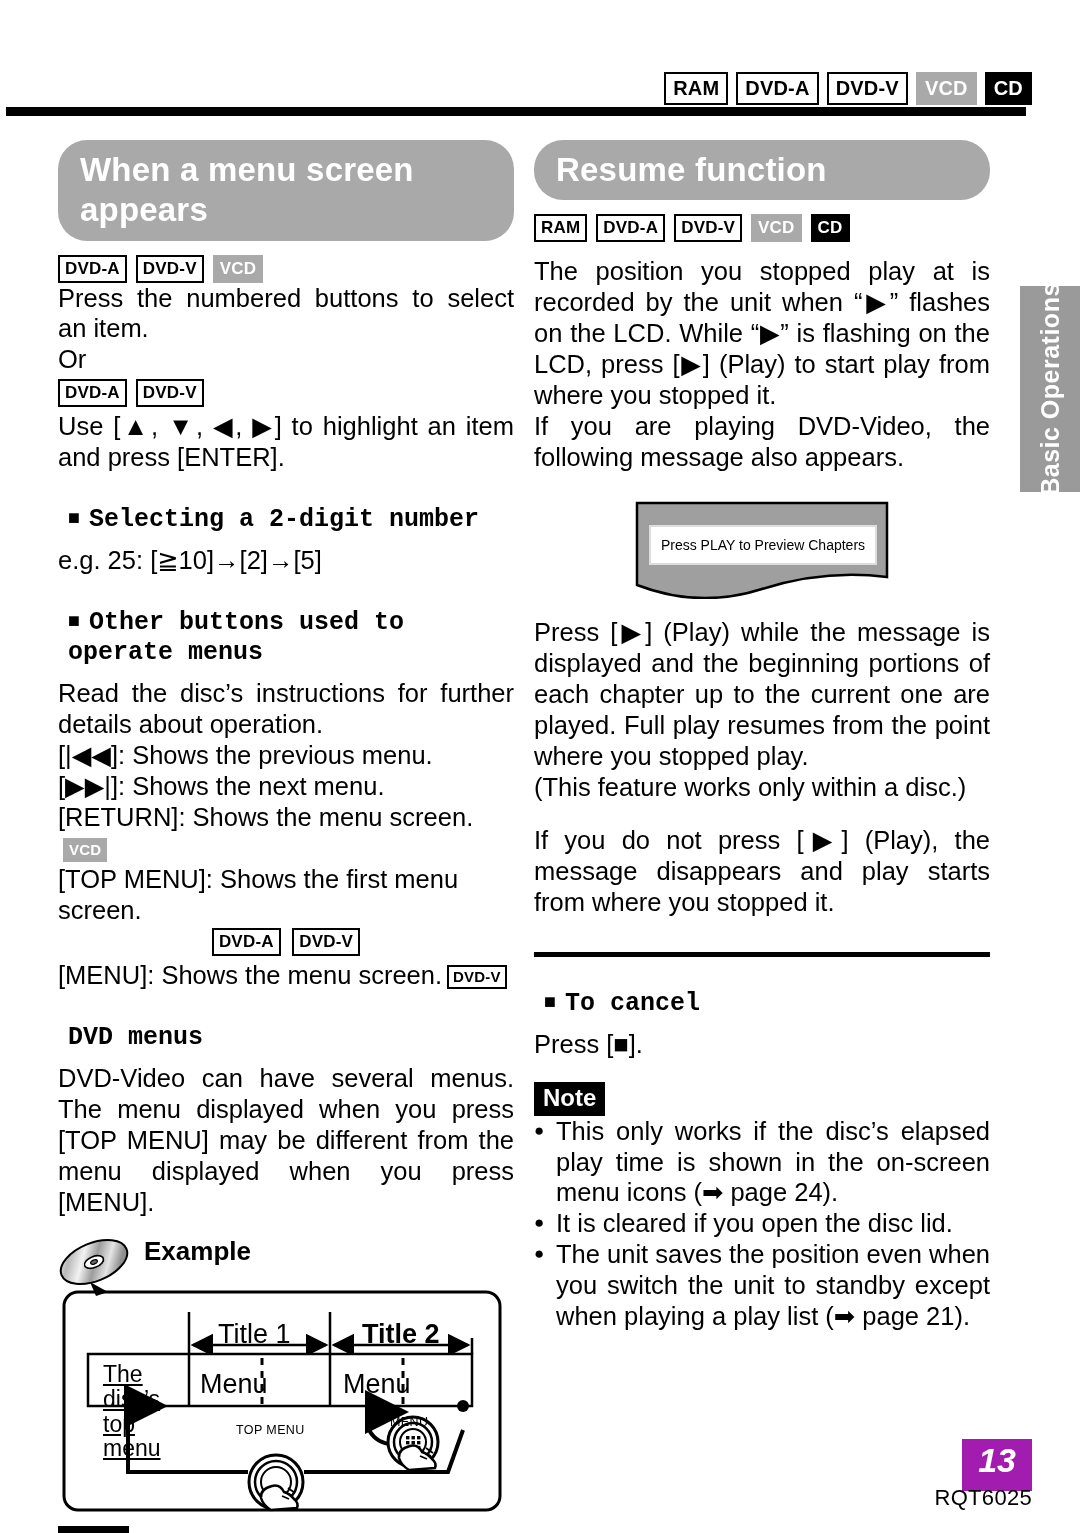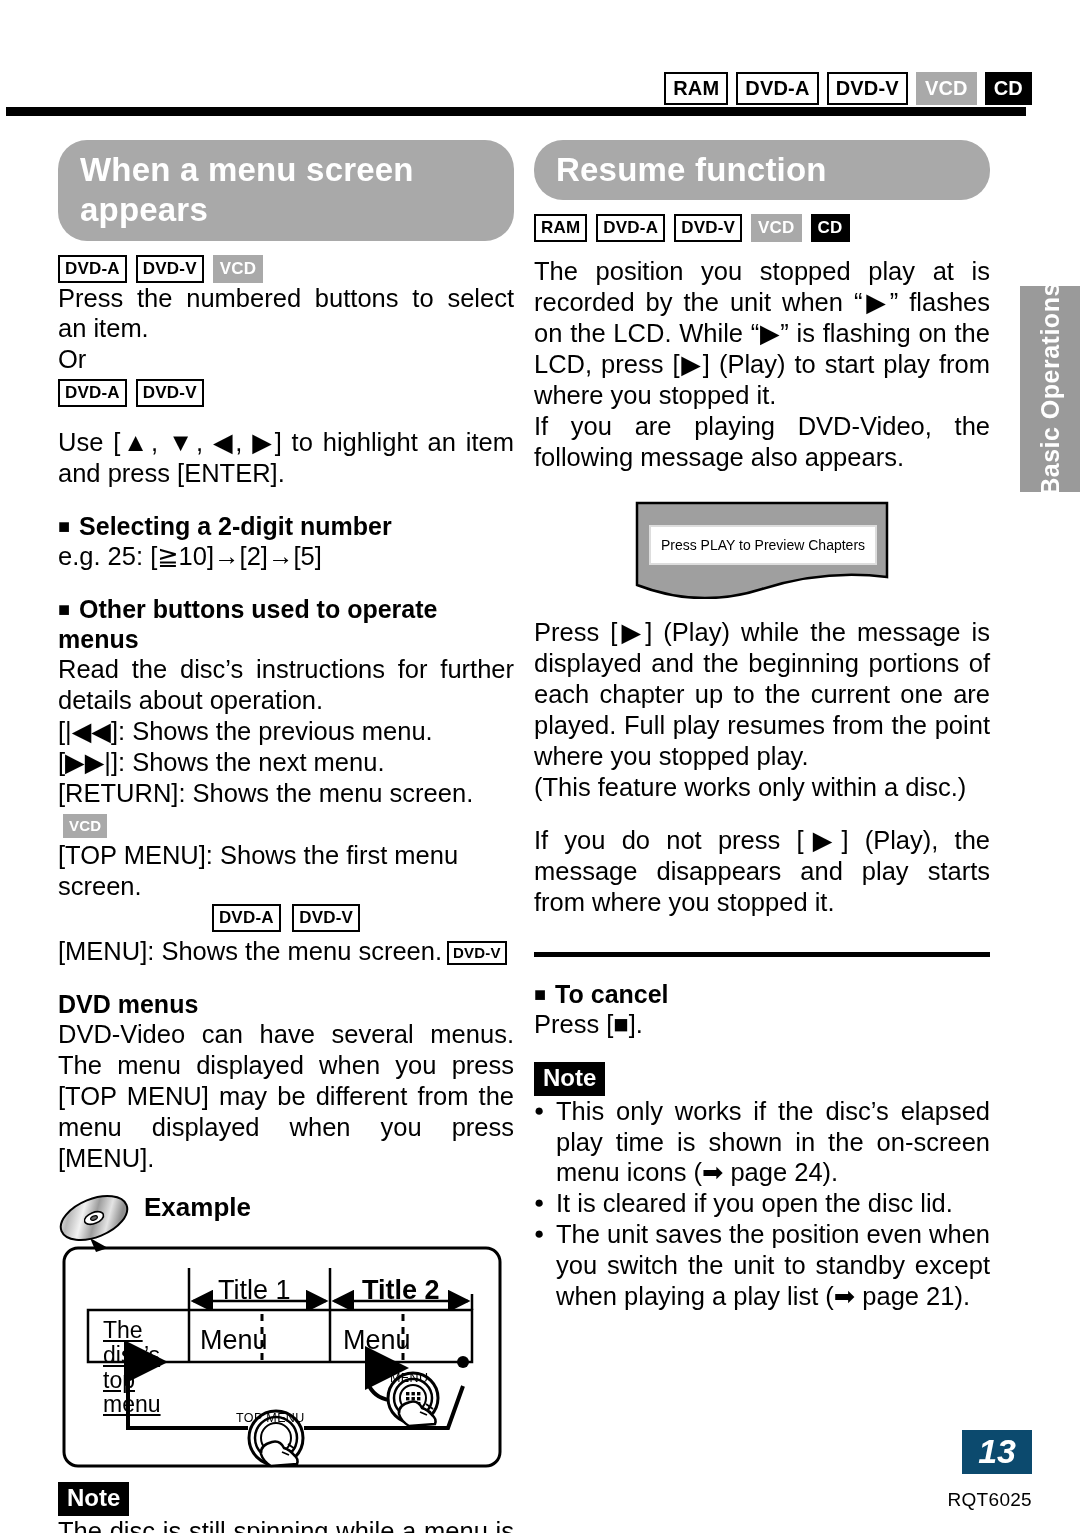--- a/index.html
+++ b/index.html
@@ -105,22 +105,23 @@
     margin: 0;
     text-align: justify;
     text-justify: inter-word;
     hyphens: none;
   }
   .para-left { text-align: left; }
 
   .subhead {
     font-size: 25px;
     font-weight: bold;
-    margin: 0;
+    margin: 10px;
     line-height: 1.2;
+    font-family: Liberation Mono, monospace;
   }
   .sq::before {
     content: "\25A0";
     font-size: 20px;
     margin-right: 9px;
     position: relative;
     top: -2px;
   }
   .spacer-md { height: 22px; }
   .spacer-lg { height: 34px; }
@@ -218,41 +219,41 @@
   .ex-cell-text {
     position: absolute;
     font-size: 23px;
     line-height: 1.08;
   }
   .t-disc   { left: 45px;  top: 128px; width: 92px; text-decoration: underline; }
   .t-title1 { left: 160px; top: 86px;  font-size: 27px; }
   .t-title2 { left: 304px; top: 86px;  font-size: 27px; font-weight: bold; }
   .t-menu1  { left: 142px; top: 136px; font-size: 27px; }
   .t-menu2  { left: 285px; top: 136px; font-size: 27px; }
-  .t-topmenu{ left: 178px; top: 222px; font-size: 12.5px; letter-spacing:.4px;}
+  .t-topmenu{ left: 178px; top: 190px; font-size: 12.5px; letter-spacing:.4px;}
   .t-menubtn{ left: 332px; top: 182px; font-size: 12.5px; letter-spacing:.4px;}
 
   
   .pagenum {
     position: absolute;
     right: 48px;
-    bottom: 59px;
-    background: #0c4a6e;
+    bottom: 42px;
+    background: #a21caf;
     color: #fff;
     font-style: italic;
     font-weight: bold;
     font-size: 34px;
-    padding: 2px 16px 4px 16px;
+    padding: 2px 16px 12px 16px;
     line-height: 1.12;
   }
   .rqt {
     position: absolute;
     right: 48px;
     bottom: 22px;
-    font-size: 19px;
+    font-size: 22px;
     letter-spacing: .3px;
   }
   .inline-badge { vertical-align: 2px; margin-left: 5px; }
 </style>
 </head>
 <body>
 
 <div class="top-badges">
   <span class="badge badge-lg badge-outline">RAM</span>
   <span class="badge badge-lg badge-outline">DVD-A</span>
@@ -277,21 +278,21 @@
   </div>
 
   <p class="para">Press the numbered buttons to select an item.</p>
   <p class="para para-left">Or</p>
 
   <div class="badge-row" style="margin-top:4px">
     <span class="badge badge-sm badge-outline">DVD-A</span>
     <span class="badge badge-sm badge-outline">DVD-V</span>
   </div>
 
-  <p class="para" style="margin-top:20px">Use [▲, ▼, ◀, ▶] to highlight an item and press [ENTER].</p>
+  <p class="para" style="margin-top:4px">Use [▲, ▼, ◀, ▶] to highlight an item and press [ENTER].</p>
 
   <div class="spacer-md"></div>
   <div class="subhead sq">Selecting a 2-digit number</div>
   <p class="para para-left">e.g. 25:  [≧10]→[2]→[5]</p>
 
   <div class="spacer-md"></div>
   <div class="subhead sq">Other buttons used to operate menus</div>
   <p class="para">Read the disc’s instructions for further details about operation.</p>
 
   <p class="para para-left">[|◀◀]:  Shows the previous menu.</p>

